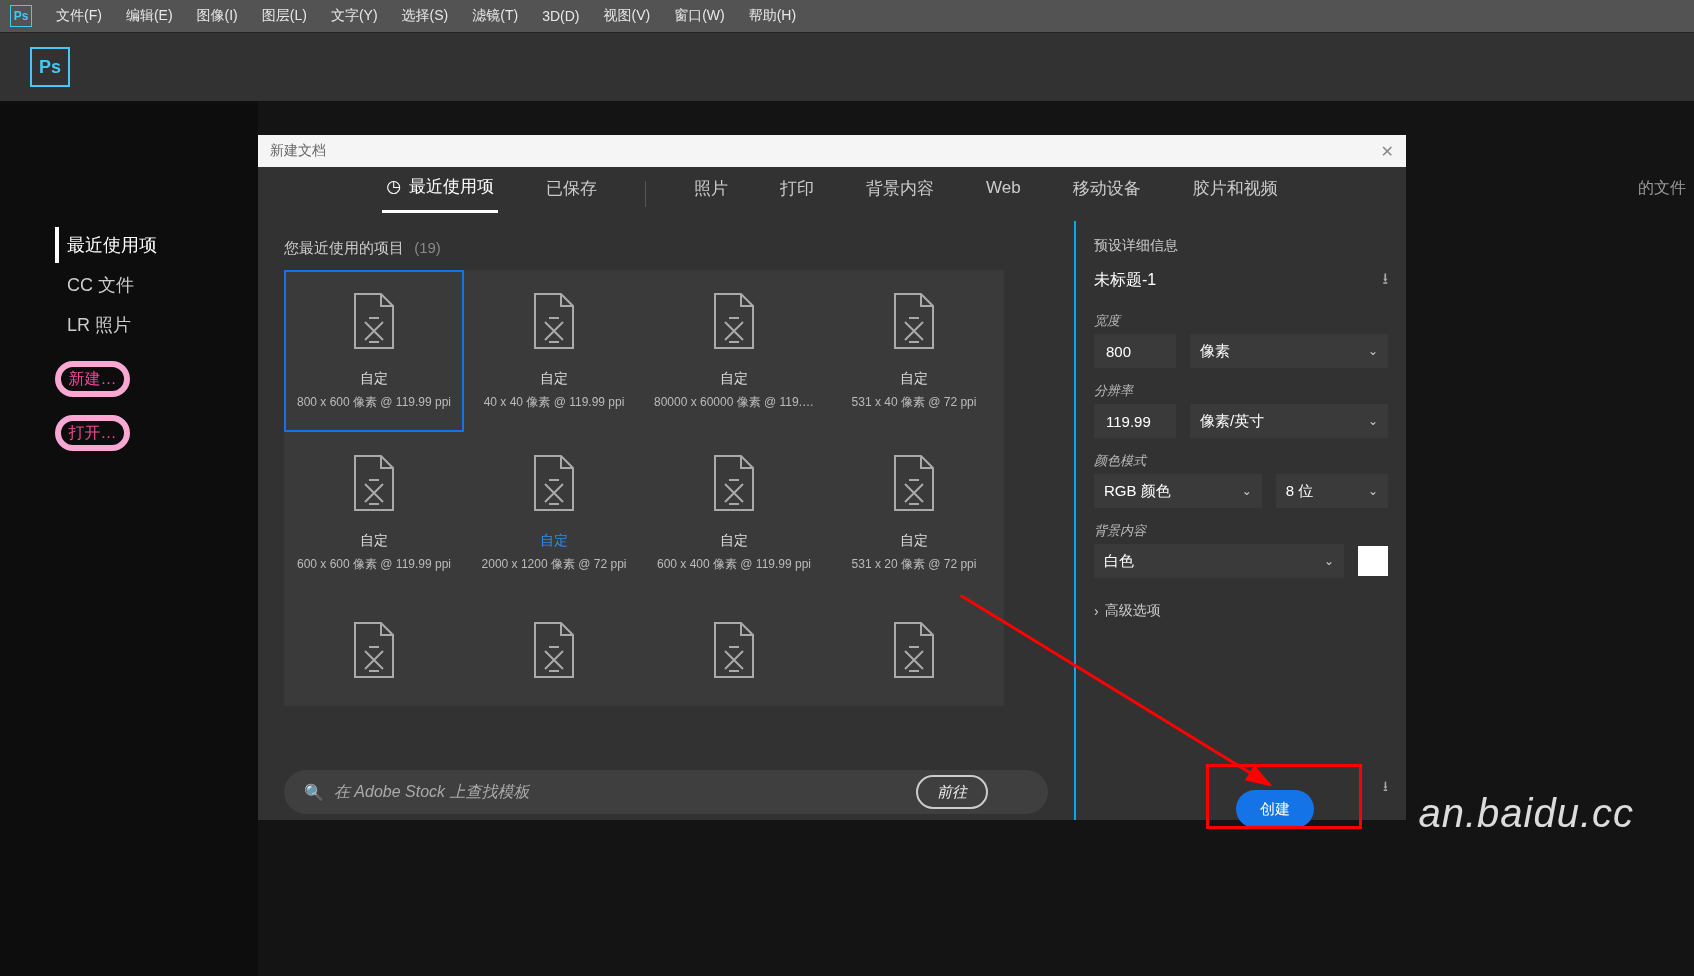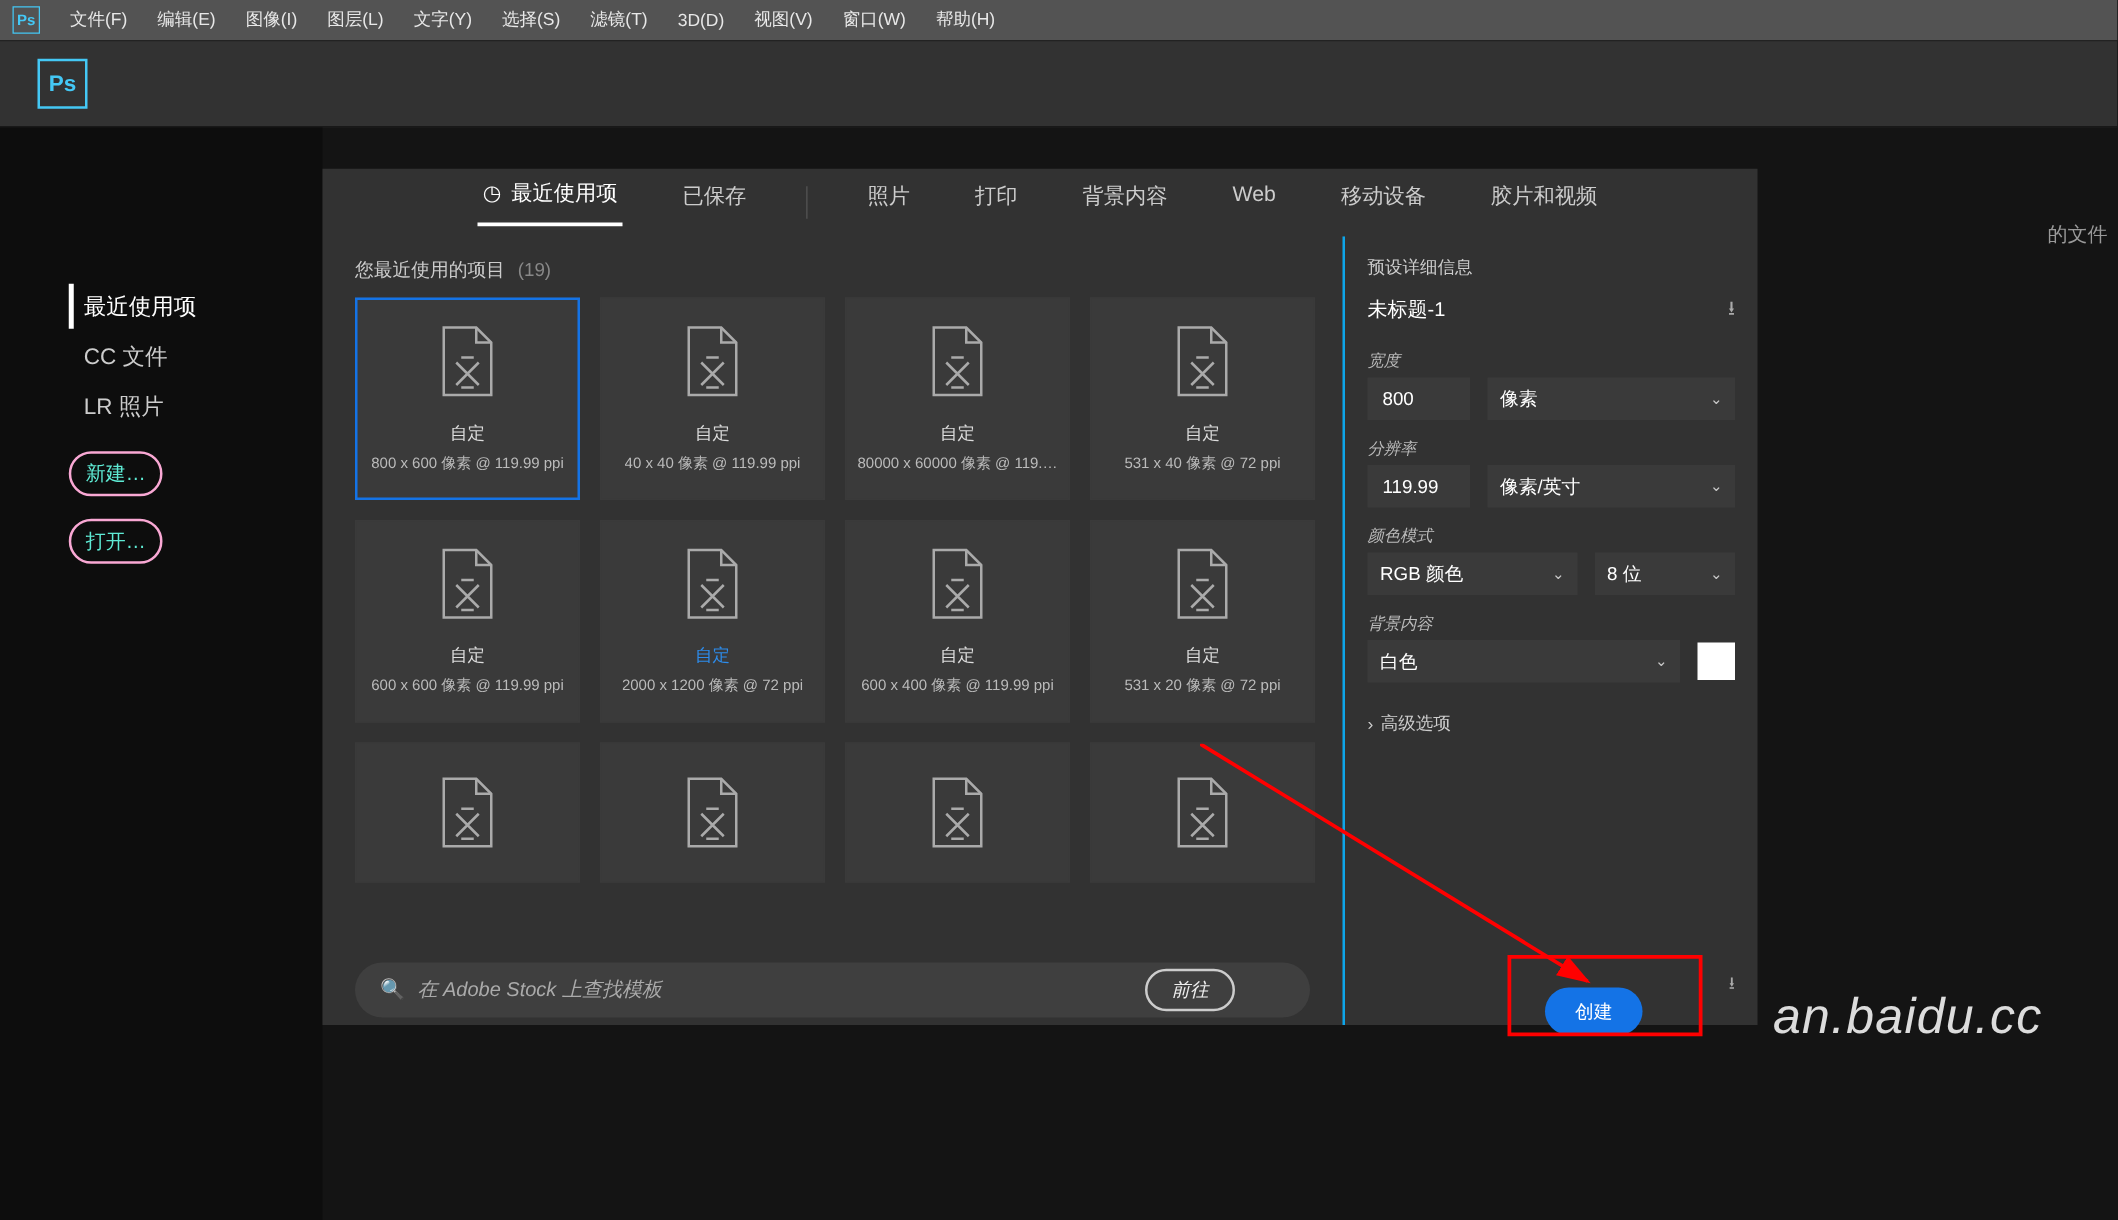--- a/index.html
+++ b/index.html
@@ -11,36 +11,36 @@
   .menubar .mitem { padding:0 12px; height:32px; display:flex; align-items:center; cursor:default; }
 
   
   .topbar { height:70px; background:#323232; border-top:1px solid #222; border-bottom:1px solid #111; display:flex; align-items:center; padding-left:30px; }
   .ps-big { width:40px;height:40px;border:2px solid #44c8f5;color:#44c8f5;display:flex;align-items:center;justify-content:center;font-size:18px;font-weight:bold;}
 
   
   .sidebar { position:absolute; left:0; top:102px; bottom:0; width:258px; background:#0d0d0d; padding:125px 40px 0 55px; color:#ccc; font-size:18px; }
   .sidebar .sb-item { padding:6px 0 6px 12px; margin-bottom:4px; cursor:default; }
   .sidebar .sb-item.active { color:#fff; font-weight:500; border-left:4px solid #fff; padding-left:8px; }
-  .sidebar .pill { width:75px; height:36px; border:2px solid #f9a8d4; border-radius:18px; color:#5eead4; display:flex; align-items:center; justify-content:center; font-size:16px; margin-top:18px; }
+  .sidebar .pill { width:75px; height:36px; border:6px solid #f9a8d4; border-radius:18px; color:#ec4899; display:flex; align-items:center; justify-content:center; font-size:16px; margin-top:18px; }
 
   
   .dialog { position:absolute; left:258px; top:135px; width:1148px; height:685px; background:#323232; display:flex; flex-direction:column; }
   .dlg-title { height:32px; background:#f5f5f5; color:#666; font-size:14px; display:flex; align-items:center; padding:0 12px; justify-content:space-between;}
   .dlg-close { color:#888; font-size:16px; cursor:default; }
   .dlg-tabs { height:54px; display:flex; align-items:center; justify-content:center; gap:44px; padding:0 30px; font-size:17px; color:#ccc;}
   .dlg-tab { display:flex; align-items:center; gap:8px; padding:0 4px 12px 4px; cursor:default; }
   .dlg-tab.active { color:#fff; border-bottom:3px solid #fff; font-weight:500; }
   .tab-divider { width:1px; height:26px; background:#555; align-self:center; }
 
   .dlg-body { flex:1; display:flex; overflow:hidden; }
   .dlg-left { flex:1; padding:10px 26px 0 26px; display:flex; flex-direction:column; overflow:hidden;}
   .recent-head { color:#ccc; font-size:15px; margin:8px 0 12px 0; }
   .recent-head .cnt { color:#888; margin-left:6px; }
-  .grid { display:grid; grid-template-columns:repeat(4,180px); grid-auto-rows:162px; gap:16px; }
+  .grid { display:grid; grid-template-columns:repeat(4,180px); grid-auto-rows:162px; gap:0; }
   .card { background:#3a3a3a; border:1px solid #3a3a3a; color:#ddd; font-size:13px; display:flex; flex-direction:column; align-items:center; justify-content:center; cursor:default;}
   .card.selected { border:2px solid #1473e6; }
   .card .icon-doc { width:46px;height:58px; margin-bottom:20px; position:relative; }
   .card .icon-doc svg { width:46px;height:58px; }
   .card .ct { font-size:14px; color:#ddd; }
   .card .ct.hl { color:#2d8ceb; }
   .card .cs { font-size:12px; color:#bbb; margin-top:6px; max-width:165px; white-space:nowrap; overflow:hidden; text-overflow:ellipsis; text-align:center;}
   .row3 .icon-doc { margin-bottom:0; }
   .card.short { height:112px; }
 
@@ -103,20 +103,24 @@
 
 <div class="sidebar">
   <div class="sb-item active">最近使用项</div>
   <div class="sb-item">CC 文件</div>
   <div class="sb-item">LR 照片</div>
   <div class="pill">新建…</div>
   <div class="pill">打开…</div>
 </div>
 
 <div class="dialog">
+  <div class="dlg-title">
+    <span>新建文档</span>
+    <span class="dlg-close">✕</span>
+  </div>
   <div class="dlg-tabs">
     <div class="dlg-tab active">
       <span>◷</span>
       <span>最近使用项</span>
     </div>
     <div class="dlg-tab">已保存</div>
     <div class="tab-divider"></div>
     <div class="dlg-tab">照片</div>
     <div class="dlg-tab">打印</div>
     <div class="dlg-tab">背景内容</div>

